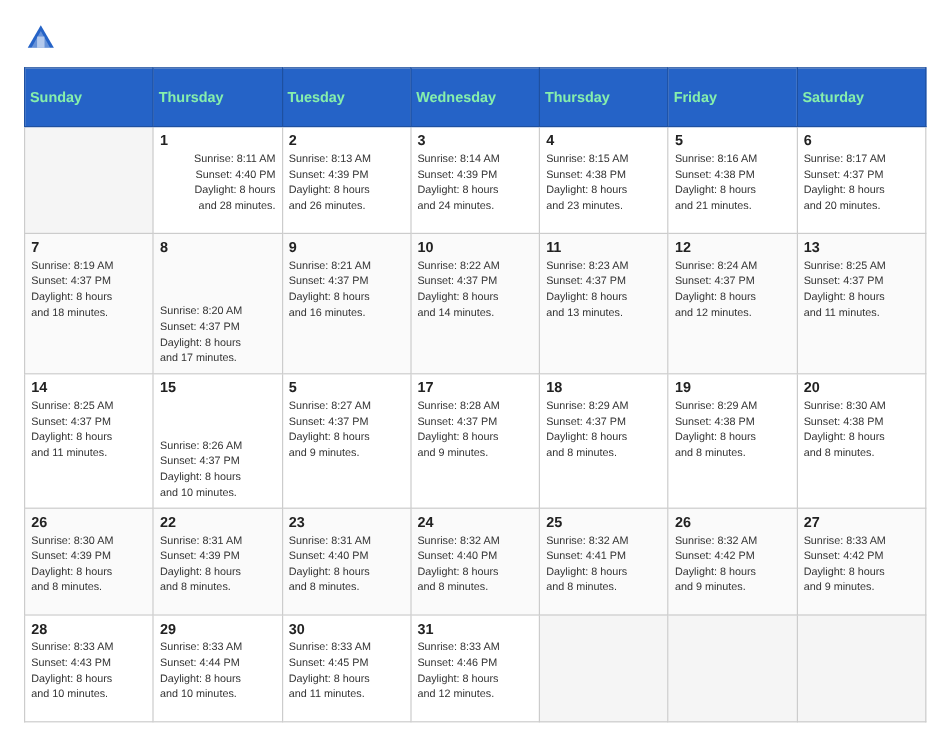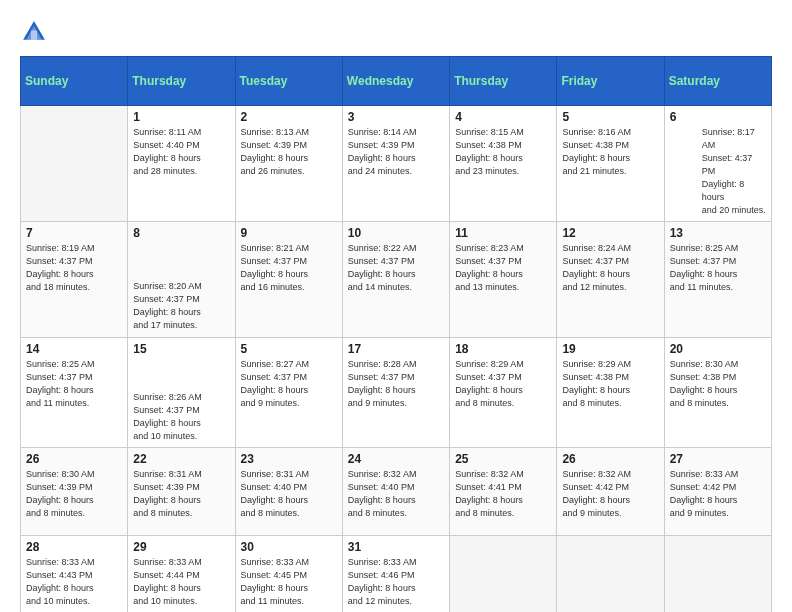--- a/index.html
+++ b/index.html
@@ -129,21 +129,21 @@
           <th>Thursday</th>
           <th>Friday</th>
           <th>Saturday</th>
         </tr>
     </thead>
     <tbody id="calendar-body">
     <tr>
           <td class="empty"></td>
           <td>
             <span class="day-number">1</span>
-            <div class="day-info" style="white-space: pre-line;">Sunrise: 8:11 AM
+            <div class="day-info" style="white-space: pre-line; text-align: right;">Sunrise: 8:11 AM
 Sunset: 4:40 PM
 Daylight: 8 hours
 and 28 minutes.</div>
           </td>
           <td>
             <span class="day-number">2</span>
             <div class="day-info" style="white-space: pre-line;">Sunrise: 8:13 AM
 Sunset: 4:39 PM
 Daylight: 8 hours
 and 26 minutes.</div>
@@ -164,21 +164,21 @@
           </td>
           <td>
             <span class="day-number">5</span>
             <div class="day-info" style="white-space: pre-line;">Sunrise: 8:16 AM
 Sunset: 4:38 PM
 Daylight: 8 hours
 and 21 minutes.</div>
           </td>
           <td>
             <span class="day-number">6</span>
-            <div class="day-info" style="white-space: pre-line; margin-left: 32px;">Sunrise: 8:17 AM
+            <div class="day-info" style="white-space: pre-line;">Sunrise: 8:17 AM
 Sunset: 4:37 PM
 Daylight: 8 hours
 and 20 minutes.</div>
           </td>
         </tr>
         <tr>
           <td>
             <span class="day-number">7</span>
             <div class="day-info" style="white-space: pre-line;">Sunrise: 8:19 AM
 Sunset: 4:37 PM

